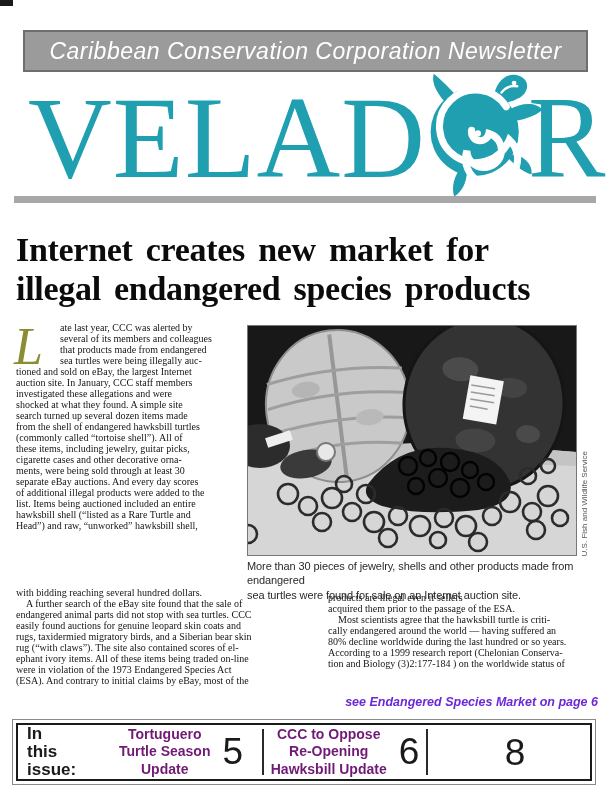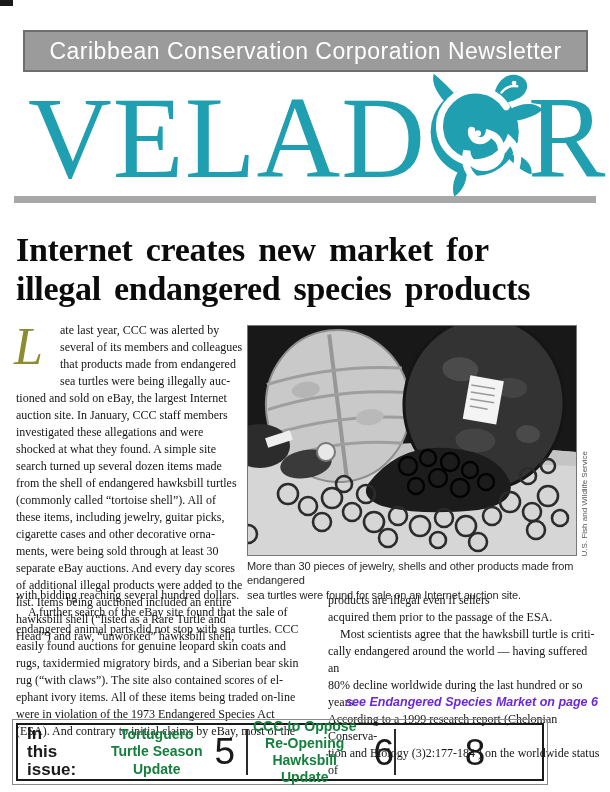--- a/index.html
+++ b/index.html
@@ -14,21 +14,21 @@
   
   #corner-mark{left:0;top:0;width:13px;height:6px;background:#1a1a1a;}
 
   
   #banner{
     left:23px;top:30px;width:561px;height:38px;
     background:#9b9b9b;border:2px solid #6e6e6e;
     display:flex;align-items:center;justify-content:center;
   }
   #banner .txt{
-    font-family:"Liberation Sans",sans-serif;
+    font-family:"Liberation Sans",sans-serif;font-style:italic;
     font-size:23px;color:#ffffff;letter-spacing:.5px;white-space:nowrap;
   }
 
   
   #masthead-velad,#masthead-r{
     top:80px;font-size:116px;line-height:1;color:#1f9fb0;
     font-family:Liberation Serif, serif;letter-spacing:1px;z-index:3;
   }
   #masthead-velad{left:28px;}
   #masthead-r{left:528px;}
@@ -41,21 +41,21 @@
     font-style:italic;font-size:19px;color:#0d0d0d;
   }
 
   
   #headline{
     left:16px;top:230px;width:586px;font-weight:bold;font-size:34px;
     line-height:1.16;letter-spacing:-.3px;word-spacing:5px;color:#0b0b0b;
   }
 
   
-  .body-text{font-size:12px;line-height:17px;color:#141414;text-align:left;}
+  .body-text{font-size:10px;line-height:11px;color:#141414;text-align:left;}
   #col1{left:16px;top:322px;width:238px;}
   #dropcap{
     left:14px;top:322px;font-size:52px;line-height:.95;
     font-style:italic;font-family:"Liberation Serif",serif;color:#8c8c33;z-index:2;
   }
   #col1-first{margin-left:44px;}
   #band2-left{left:16px;top:587px;width:308px;}
   #band2-right{left:328px;top:592px;width:272px;}
   #jumpline{
     left:200px;top:695px;width:398px;text-align:right;
@@ -75,34 +75,34 @@
     font-family:"Liberation Sans",sans-serif;font-size:8px;color:#555;white-space:nowrap;
   }
   #caption{
     left:247px;top:559px;width:332px;
     font-family:"Liberation Sans",sans-serif;font-size:11px;line-height:1.3;
     color:#2a2a2a;letter-spacing:-.1px;
   }
 
   
   #issue-box{
-    left:12px;top:719px;width:536px;height:66px;box-sizing:border-box;
+    left:12px;top:719px;width:584px;height:66px;box-sizing:border-box;
     border:1px solid #8a8a8a;padding:3px;
   }
   #issue-inner{
     border:2px solid #1a1a1a;height:100%;box-sizing:border-box;
     display:flex;align-items:center;font-family:"Liberation Sans",sans-serif;
   }
   #issue-label{
     font-weight:bold;font-size:17px;line-height:1.04;color:#1a1a1a;
     padding-left:9px;width:82px;box-sizing:border-box;
   }
   .issue-item{flex:1;display:flex;align-items:center;justify-content:center;}
   .issue-title{
-    font-weight:bold;font-size:14px;line-height:1.22;text-align:center;color:#15803d;
+    font-weight:bold;font-size:14px;line-height:1.22;text-align:center;color:#701a75;
   }
   .issue-page{
     font-size:37px;font-weight:400;color:#1a1a1a;margin-left:12px;line-height:1;
   }
   .issue-sep{width:2px;height:46px;background:#2a2a2a;}
 </style>
 </head>
 <body>
 
 <div id="page">

